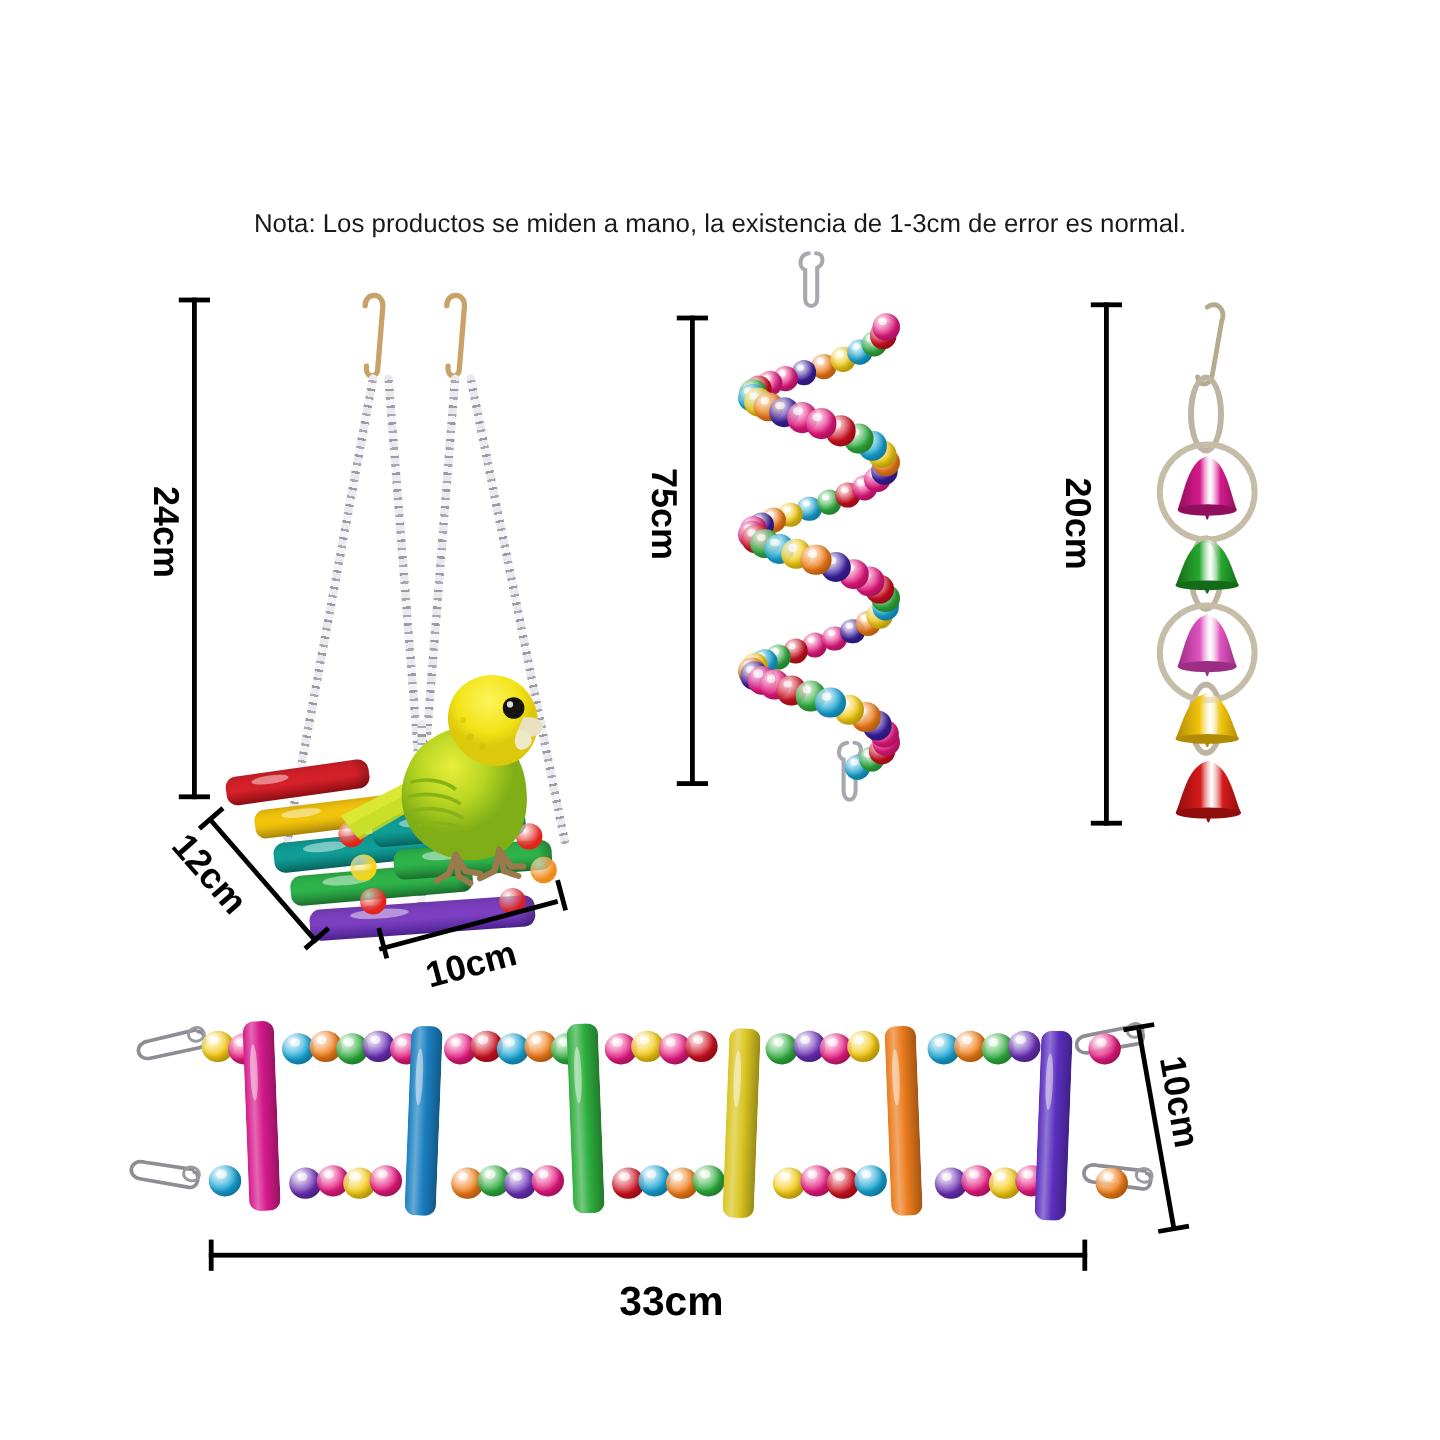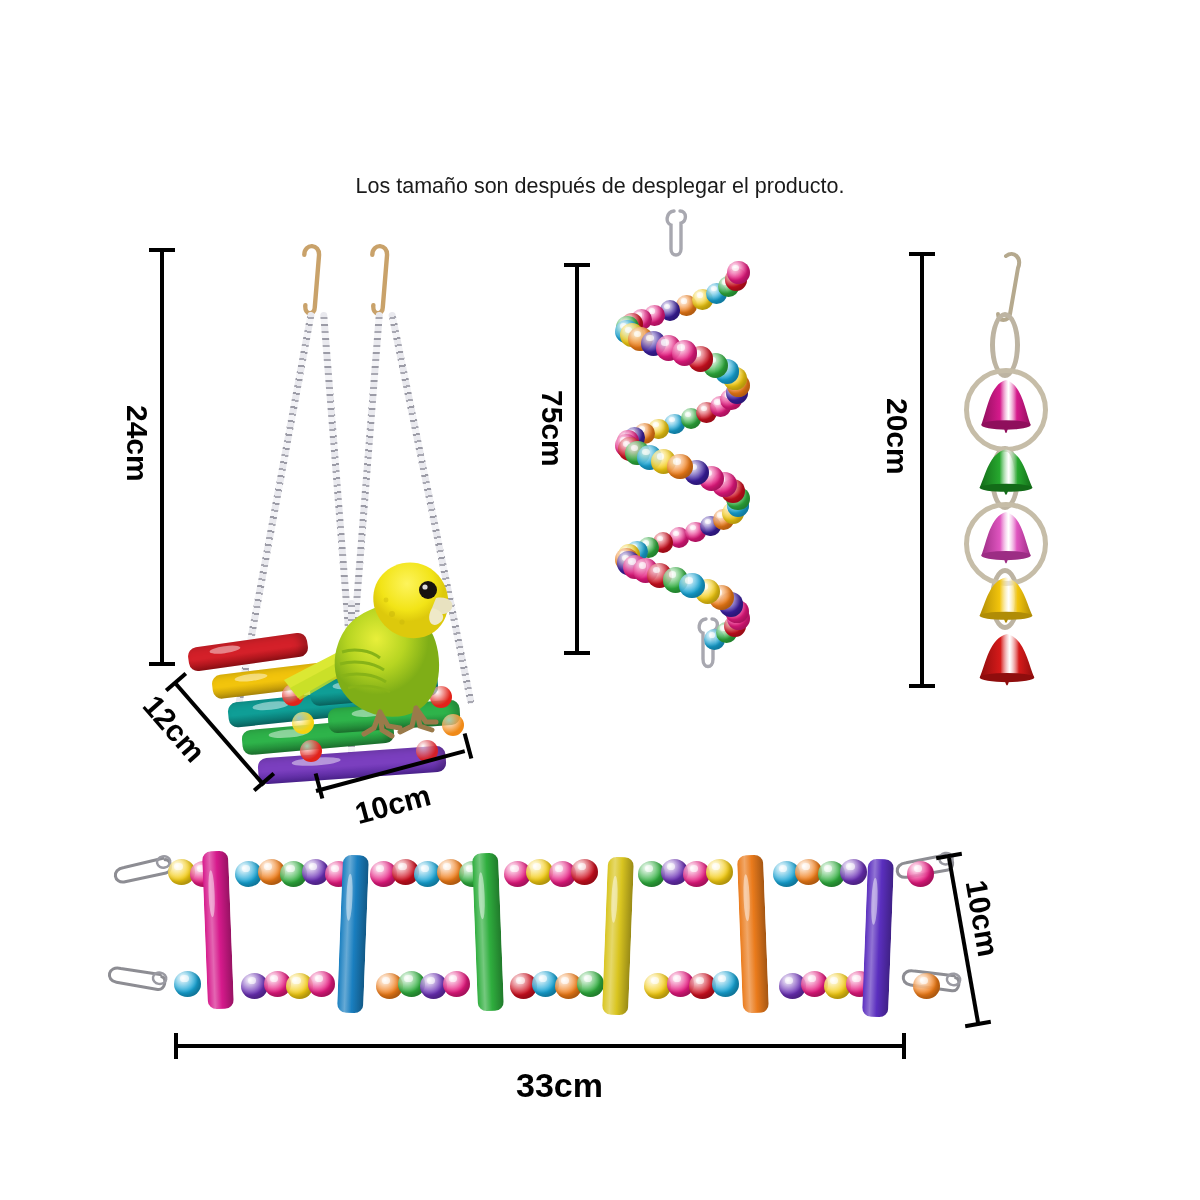--- a/index.html
+++ b/index.html
@@ -81,21 +81,21 @@
     content:""; position:absolute; left:18%; top:12%; width:26%; height:30%;
     border-radius:50%; background: rgba(255,255,255,.45);
   }
 </style>
 </head>
 <body>
 
 <div class="stage">
 
   <div class="note">
-    <div>Los tamaño son después de desplegar el producto.</div>
+    <div>Nota: Los productos se miden a mano, la existencia de 1-3cm de error es normal.</div>
   </div>
 
   <div id="swing">
       <svg width="27.3" height="79.8" viewBox="0 0 27.3 79.8" style="position:absolute;left:118px;top:0px;">
         <path d="M13.65 6.300000000000001 a8.4 8.4 0 1 1 -0.21000000000000002 0 Z" fill="none"></path>
         <path d="M6.300000000000001 14.700000000000001 C6.300000000000001 3.1500000000000004,22.05 3.1500000000000004,21 15.75 L16.8 67.2 C16.8 75.60000000000001,6.300000000000001 75.60000000000001,7.3500000000000005 65.10000000000001" stroke="#c9a26a" stroke-width="4.41" fill="none" stroke-linecap="round"></path>
       </svg>
       <svg width="27.3" height="79.8" viewBox="0 0 27.3 79.8" style="position:absolute;left:186px;top:0px;">
         <path d="M13.65 6.300000000000001 a8.4 8.4 0 1 1 -0.21000000000000002 0 Z" fill="none"></path>
         <path d="M6.300000000000001 14.700000000000001 C6.300000000000001 3.1500000000000004,22.05 3.1500000000000004,21 15.75 L16.8 67.2 C16.8 75.60000000000001,6.300000000000001 75.60000000000001,7.3500000000000005 65.10000000000001" stroke="#c9a26a" stroke-width="4.41" fill="none" stroke-linecap="round"></path>

